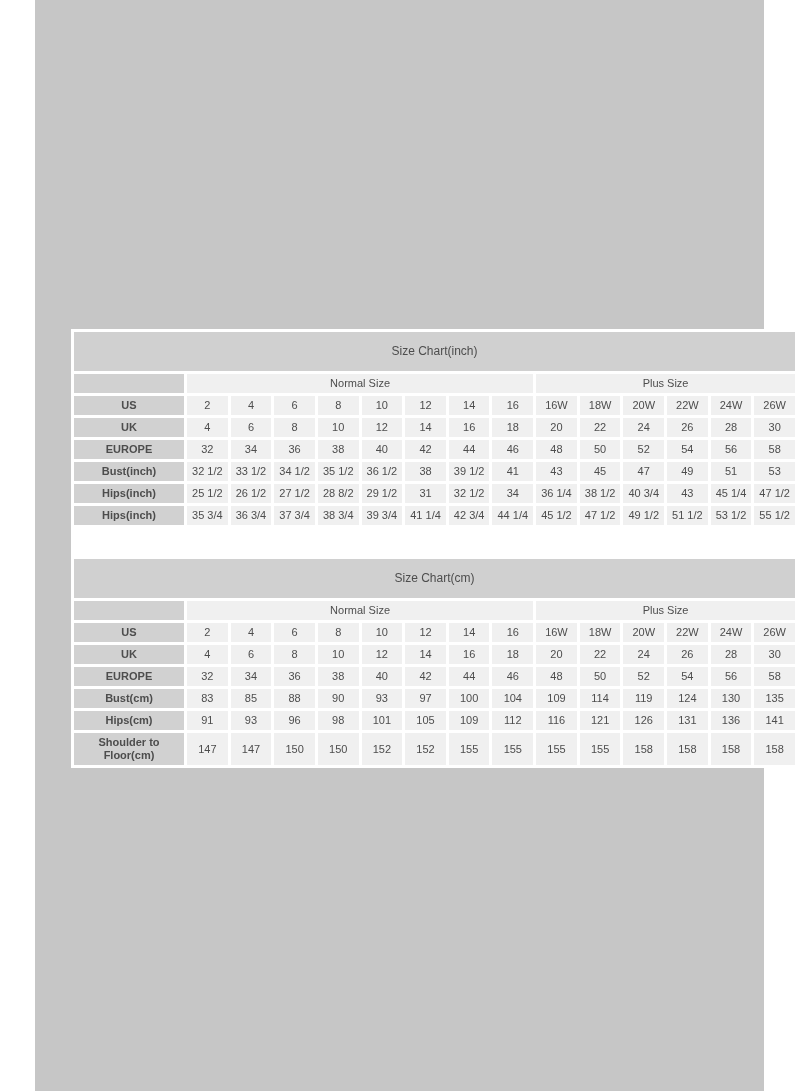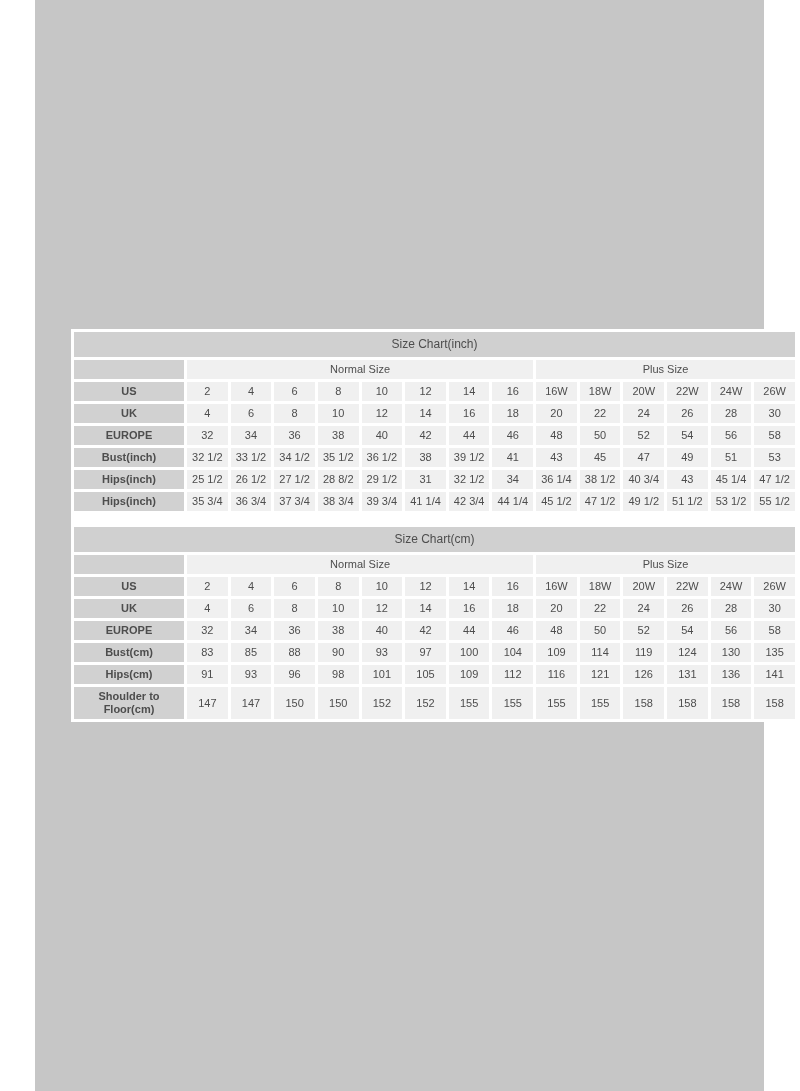--- a/index.html
+++ b/index.html
@@ -34,35 +34,35 @@
     padding:0;
   }
   table.size-table{
     width:100%;
     border-collapse:separate;
     border-spacing:3px;
     table-layout:fixed;
     background:var(--grid);
   }
   table.size-table + table.size-table{
-    margin-top:10px;
+    margin-top:28px;
   }
   col.label-col{width:110px;}
   td{
     font-size:11px;
     line-height:13px;
     color:var(--text);
     text-align:center;
     vertical-align:middle;
     padding:3px 1px;
   }
   td.title-cell{
     background:var(--title-bg);
     font-size:12px;
-    padding:6px 0;
+    padding:13px 0;
   }
   td.group-cell{
     background:var(--cell-bg);
   }
   td.label-cell{
     background:var(--label-bg);
     font-weight:bold;
   }
   td.data-cell{
     background:var(--cell-bg);

